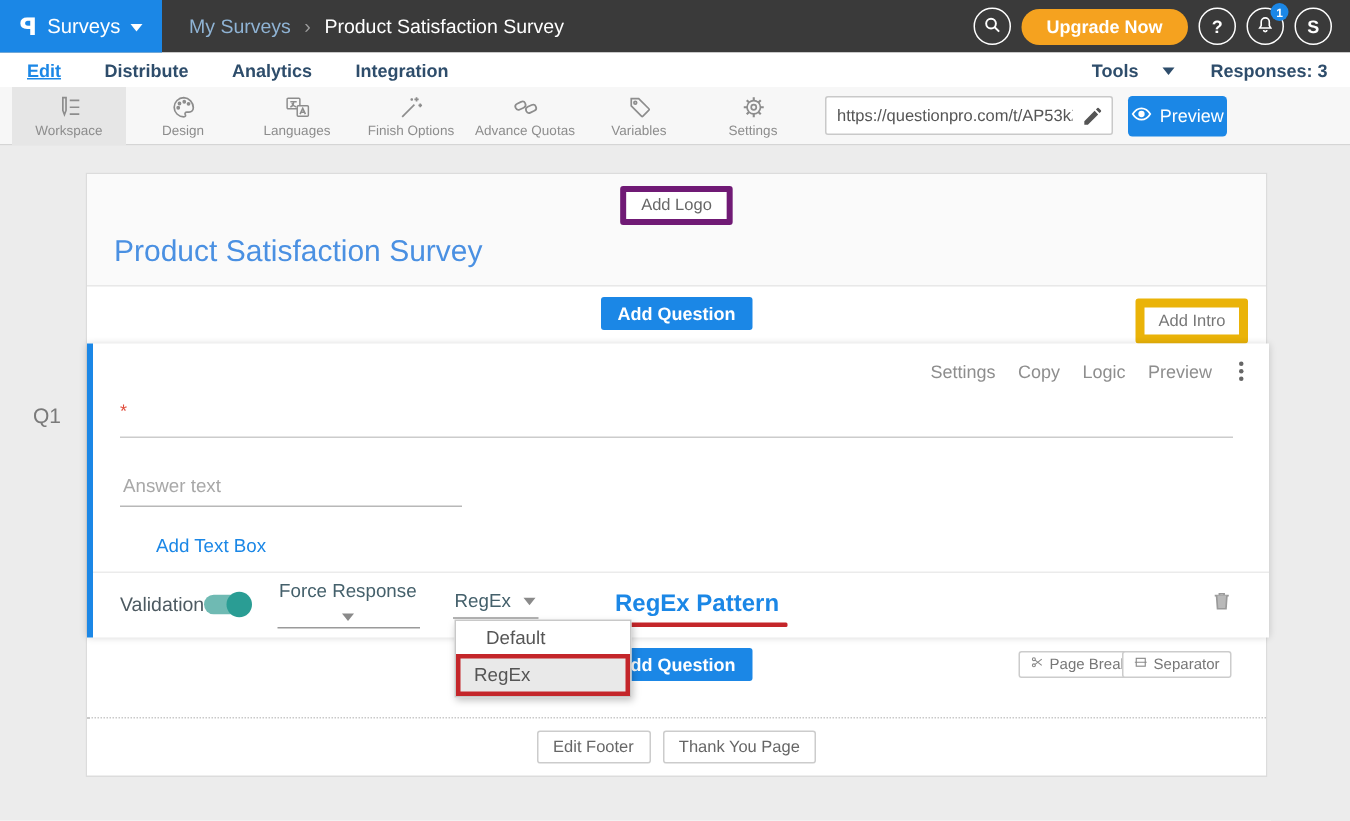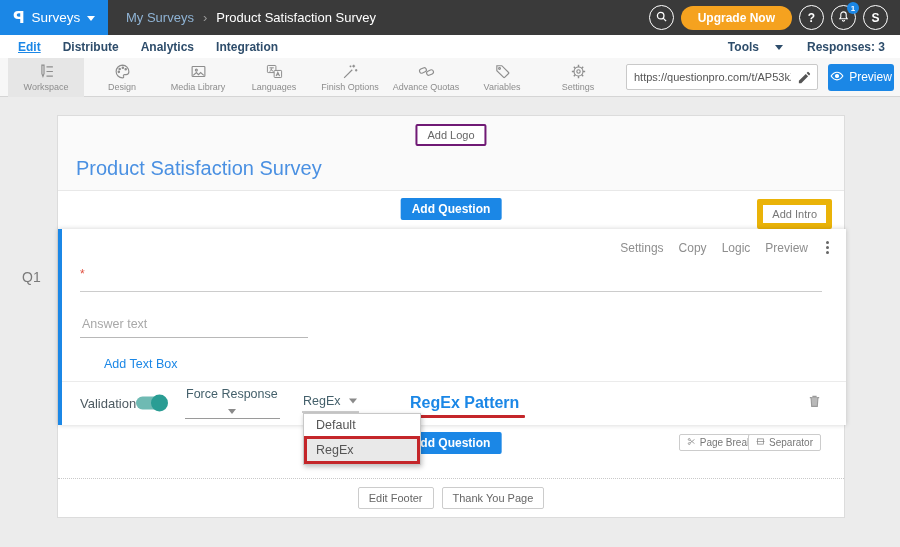--- a/index.html
+++ b/index.html
@@ -16,21 +16,21 @@
   .crumb-parent { color:#8fb3d4; cursor:pointer; }
   .crumb-sep { color:#9a9a9a; font-size:13px; }
   .crumb-current { color:#fff; }
   .topbar-right { margin-left:auto; display:flex; align-items:center; gap:7px; padding-right:12px; }
   .circle-btn { width:25px; height:25px; border:1.5px solid #fff; border-radius:50%; display:flex; align-items:center; justify-content:center; color:#fff; font-size:12px; font-weight:bold; cursor:pointer; position:relative; flex:0 0 auto; }
   .upgrade-btn { background:#f5a21f; color:#fff; font-size:12px; font-weight:bold; border:none; border-radius:12px; padding:5px 17px; cursor:pointer; }
   .badge { position:absolute; top:-4px; right:-4px; min-width:12px; height:12px; background:#1b87e6; border-radius:50%; color:#fff; font-size:8px; font-weight:bold; display:flex; align-items:center; justify-content:center; }
 
   
   .nav { height:23px; background:#fff; display:flex; align-items:center; padding:0 15px 0 18px; }
-  .nav-tabs { display:flex; gap:22px; }
+  .nav-tabs { display:flex; gap:29px; }
   .nav-tab { font-size:12px; font-weight:bold; color:#2e4d6b; cursor:pointer; }
   .nav-tab.active { color:#1b87e6; text-decoration:underline; }
   .nav-right { margin-left:auto; display:flex; align-items:center; gap:24px; }
   .tools { font-size:12px; font-weight:bold; color:#2e4d6b; display:flex; align-items:center; gap:16px; cursor:pointer; }
   .caret-down-navy { width:0; height:0; border-left:4px solid transparent; border-right:4px solid transparent; border-top:5px solid #2e4d6b; margin-top:1px; }
   .responses { font-size:12px; font-weight:bold; color:#2e4d6b; cursor:pointer; }
 
   
   .toolbar { height:39px; background:#f7f7f7; border-bottom:1px solid #d5d5d5; display:flex; align-items:center; padding-left:8px; }
   .tool-item { width:76px; height:39px; display:flex; flex-direction:column; align-items:center; justify-content:center; cursor:pointer; gap:2px; }
@@ -42,21 +42,21 @@
   .url-pencil { position:absolute; right:5px; top:5px; cursor:pointer; }
   .preview-btn { margin-left:10px; width:66px; height:27px; background:#1b87e6; border:none; border-radius:3px; color:#fff; font-size:12px; display:flex; align-items:center; justify-content:center; gap:5px; cursor:pointer; }
 
   
   .content { position:relative; height:450px; background:#ececec; }
   .q-number { position:absolute; left:22px; top:172px; font-size:14px; color:#7a7a7a; }
 
   .card { position:absolute; left:57px; top:18px; width:788px; height:403px; background:#fff; border:1px solid #dcdcdc; }
 
   .card-header { position:relative; height:75px; background:#fafafa; border-bottom:1px solid #e8e8e8; }
-  .add-logo-btn { position:absolute; left:50%; top:8px; transform:translateX(-50%); background:#fff; border:2px solid #701a75; border-radius:2px; font-size:11px; color:#666; padding:3px 10px; cursor:pointer; }
+  .add-logo-btn { position:absolute; left:50%; top:8px; transform:translateX(-50%); background:#fff; border:4px solid #701a75; border-radius:2px; font-size:11px; color:#666; padding:3px 10px; cursor:pointer; }
   .survey-title { position:absolute; left:18px; bottom:10px; font-size:20px; color:#4a90e2; }
 
   .addq-row { position:relative; height:38px; }
   .btn-blue { background:#1b87e6; color:#fff; border:none; border-radius:2px; font-size:12px; font-weight:bold; padding:4px 11px; cursor:pointer; }
   .addq-center { position:absolute; left:50%; top:7px; transform:translateX(-50%); }
   .add-intro-btn { position:absolute; right:12px; top:8px; background:#fff; border:6px solid #eab308; border-radius:2px; font-size:11px; color:#777; padding:3px 9px; cursor:pointer; }
 
   .question-block { position:absolute; left:0; top:113px; width:788px; height:196px; background:#fff; border-left:4px solid #1b87e6; box-shadow:0 0 5px rgba(0,0,0,0.18); }
   .q-actions { position:absolute; top:11px; right:14px; display:flex; align-items:center; gap:15px; }
   .q-action { font-size:12px; color:#8e8e8e; cursor:pointer; }
@@ -75,21 +75,21 @@
   .toggle .knob { position:absolute; right:-2px; top:-2px; width:17px; height:17px; background:#2a9d94; border-radius:50%; }
   .select-ctl { display:flex; align-items:center; gap:8px; border-bottom:1px solid #9a9a9a; padding:0 2px 4px 1px; font-size:12.5px; color:#44606b; cursor:pointer; }
   .sel-force { left:123px;flex-direction:column; }
   .sel-regex { left:240px; }
   .caret-down-gray { width:0; height:0; border-left:4px solid transparent; border-right:4px solid transparent; border-top:5px solid #8a8a8a; }
   .regex-pattern { left:348px; font-size:16px; font-weight:bold; color:#1b87e6; cursor:pointer; }
   .red-underline { position:absolute; left:-2px; right:-6px; bottom:-6px; height:3px; background:#c4262a; border-radius:1px; }
   .trash { right:24px; cursor:pointer; }
 
   .dropdown { position:absolute; left:245px; top:297px; width:118px; background:#fff; border:1px solid #c8c8c8; box-shadow:1px 2px 5px rgba(0,0,0,0.25); z-index:20; }
-  .dd-item { font-size:12.5px; color:#555; padding:4px 12px; cursor:pointer; }
+  .dd-item { font-size:12.5px; color:#555; padding:4px 20px; cursor:pointer; }
   .dd-item.selected { background:#e9e9e9; border:3px solid #c4262a; padding:4px 9px; }
 
   .addq2-row { position:absolute; left:0; right:0; top:309px; height:53px; }
   .addq2-center { position:absolute; left:50%; top:7px; transform:translateX(-50%); }
   .mini-btn { position:absolute; top:9px; background:#fff; border:1px solid #ccc; border-radius:2px; font-size:10px; color:#777; padding:2px 7px; display:flex; align-items:center; gap:4px; cursor:pointer; }
   .pagebreak-btn { right:84px; }
   .separator-btn { right:23px; }
   .dotted-sep { position:absolute; left:0; right:0; top:362px; border-top:1px dotted #c9c9c9; }
   .footer-row { position:absolute; left:0; right:0; top:371px; display:flex; justify-content:center; gap:8px; }
   .footer-btn { background:#fff; border:1px solid #ccc; border-radius:2px; font-size:11px; color:#666; padding:4px 10px; cursor:pointer; }
@@ -166,30 +166,20 @@
     <span class="tool-icon">
       <svg width="17" height="17" viewBox="0 0 24 24" fill="none" stroke="#8d8d8d" stroke-width="1.6">
           <path d="M12 3a9 9 0 1 0 0 18c1.6 0 2.1-1.1 1.4-2.2-.6-1 .1-2.3 1.5-2.3h2.1A4 4 0 0 0 21 12.5 9.4 9.4 0 0 0 12 3z"></path>
           <circle cx="8" cy="8.5" r="1" fill="#8d8d8d"></circle>
           <circle cx="12.5" cy="6.8" r="1" fill="#8d8d8d"></circle>
           <circle cx="16.5" cy="8.8" r="1" fill="#8d8d8d"></circle>
           <circle cx="6.8" cy="12.5" r="1" fill="#8d8d8d"></circle>
         </svg>
     </span>
     <span class="tool-label">Design</span>
-  </div>
-  <div class="tool-item">
-    <span class="tool-icon">
-      <svg width="17" height="17" viewBox="0 0 24 24" fill="none" stroke="#8d8d8d" stroke-width="1.6">
-          <rect x="3" y="5" width="18" height="14" rx="1"></rect>
-          <circle cx="9" cy="10" r="1.4"></circle>
-          <path d="M4.5 17.5l4.5-4 3 3 3-3 4.5 4"></path>
-        </svg>
-    </span>
-    <span class="tool-label">Media Library</span>
   </div>
   <div class="tool-item">
     <span class="tool-icon">
       <svg width="17" height="17" viewBox="0 0 24 24" fill="none" stroke="#8d8d8d" stroke-width="1.4">
           <rect x="2" y="3.5" width="12" height="10" rx="1"></rect>
           <path d="M5 6.8h6M8 6.8v1.2c0 1.8-1.3 3.2-3 3.8M6.4 8.2c.8 1.8 2.2 3 4.2 3.6"></path>
           <rect x="11.5" y="10.5" width="10.5" height="10" rx="1" fill="#f7f7f7"></rect>
           <path d="M14.2 18.5l2.5-5.5 2.5 5.5M15.1 16.7h3.2" stroke-width="1.5"></path>
         </svg>
     </span>

